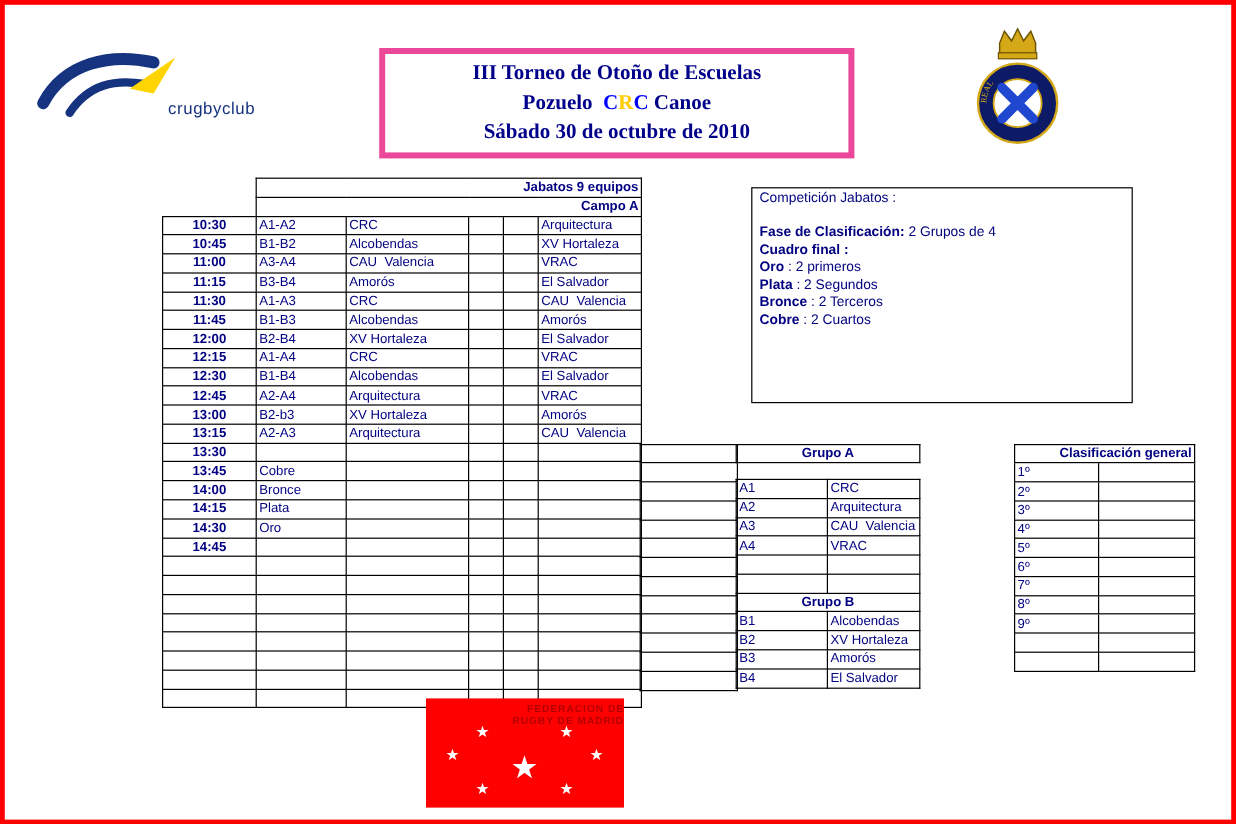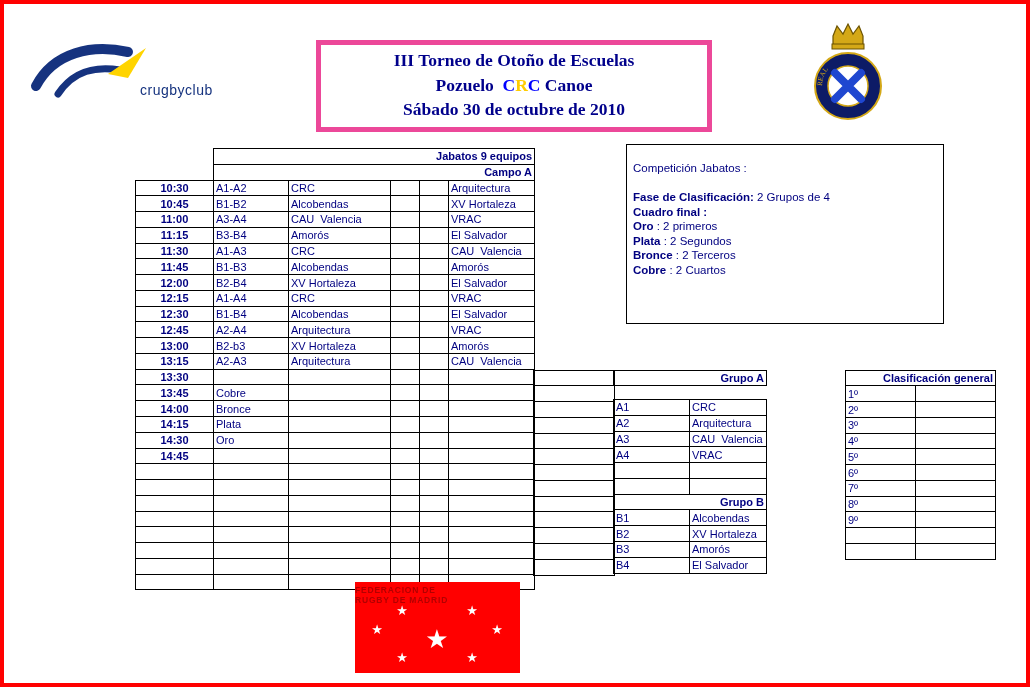--- a/index.html
+++ b/index.html
@@ -18,46 +18,46 @@
   
   .sched{left:135px;top:148px;width:399px}
   .c-time{text-align:center;font-weight:bold}
 
   
   .spacer{left:533px;top:369.6px;width:81px}
 
   
   .ghdr{left:613px;top:369.6px;width:153px}
   .groups{left:613px;top:399.1px;width:153px}
-  .g-hdr{text-align:right;font-weight:bold}
+  .g-hdr{text-align:center;font-weight:bold}
 
   
   .classif{left:845px;top:369.6px;width:150px}
 
   
   .logo-left{position:absolute;left:28px;top:40px;width:280px;height:66px}
   .logo-text{position:absolute;left:112px;top:42px;font-size:14px;font-weight:normal;
              color:#16337f;letter-spacing:.5px}
   .title-box{position:absolute;left:316px;top:40px;width:386px;height:79px;border:5px solid #ec4899;
              text-align:center;font-family:"Liberation Serif",serif;font-weight:bold;
              font-size:17.5px;color:#00008b;padding-top:3px}
   .t-line{line-height:24.5px;white-space:pre}
   .crc-c{color:#0000ff}
   .crc-r{color:#ffcc00}
   .crest{position:absolute;left:806px;top:22px}
 
   
-  .comp-box{position:absolute;left:626px;top:144px;width:318px;height:180px;border:1px solid #000;
-            padding:16px 6px;box-sizing:border-box;color:#000080;font-size:11.5px}
+  .comp-box{position:absolute;left:626px;top:156px;width:318px;height:180px;border:1px solid #000;
+            padding:1px 6px;box-sizing:border-box;color:#000080;font-size:11.5px}
   .comp-title{line-height:15px;margin-bottom:14px}
   .comp-line{line-height:14.6px;white-space:pre}
 
   
   .frm{position:absolute;left:355px;top:582px;width:165px;height:91px;background:#ff0000}
-  .frm-text{padding-top:3px;text-align:left;font-size:8.5px;font-weight:bold;color:#b30000;
+  .frm-text{padding-top:3px;text-align:right;font-size:8.5px;font-weight:bold;color:#b30000;
             letter-spacing:.8px;line-height:10px}
   .star{position:absolute;color:#ffffff;transform:translate(-50%,-50%);line-height:1}
   .s1{left:82px;top:57px;font-size:26px}
   .s2{left:47px;top:28px;font-size:13px}
   .s3{left:117px;top:28px;font-size:13px}
   .s4{left:22px;top:47px;font-size:13px}
   .s5{left:142px;top:47px;font-size:13px}
   .s6{left:47px;top:75px;font-size:13px}
   .s7{left:117px;top:75px;font-size:13px}
 </style>

